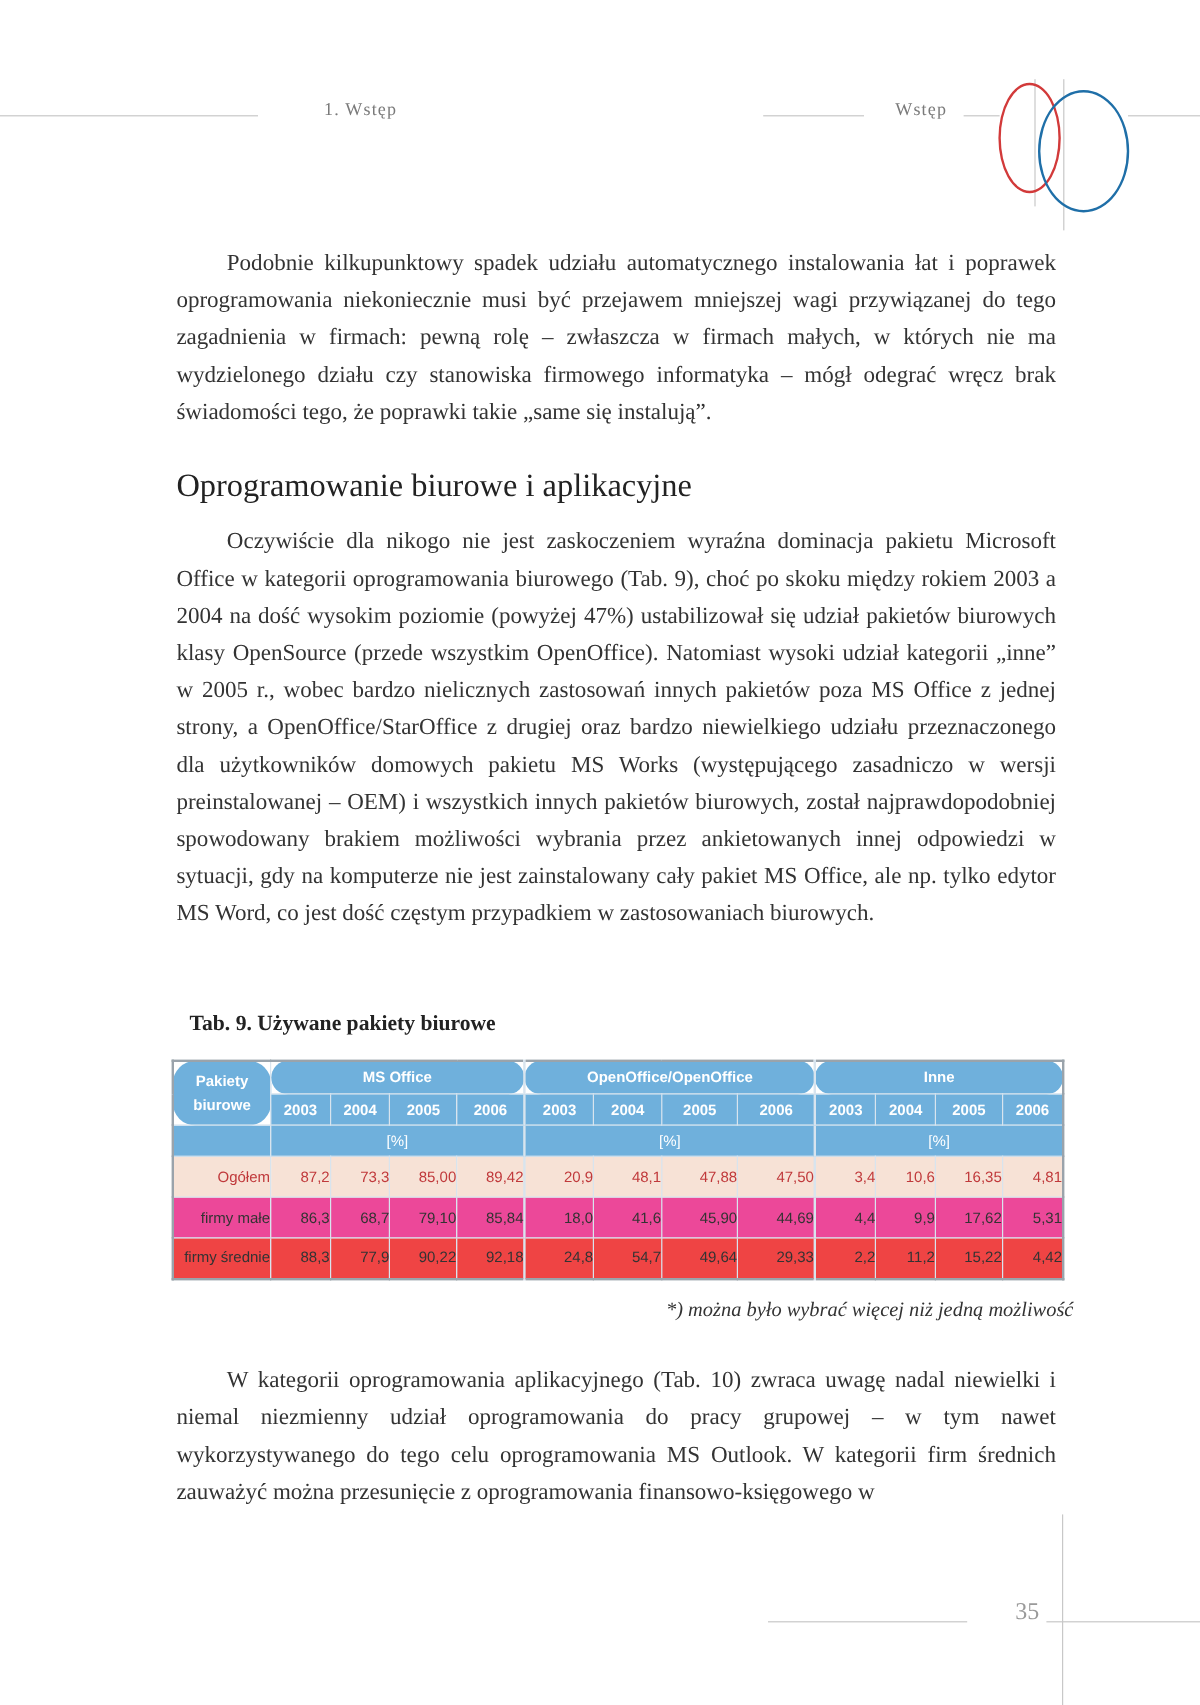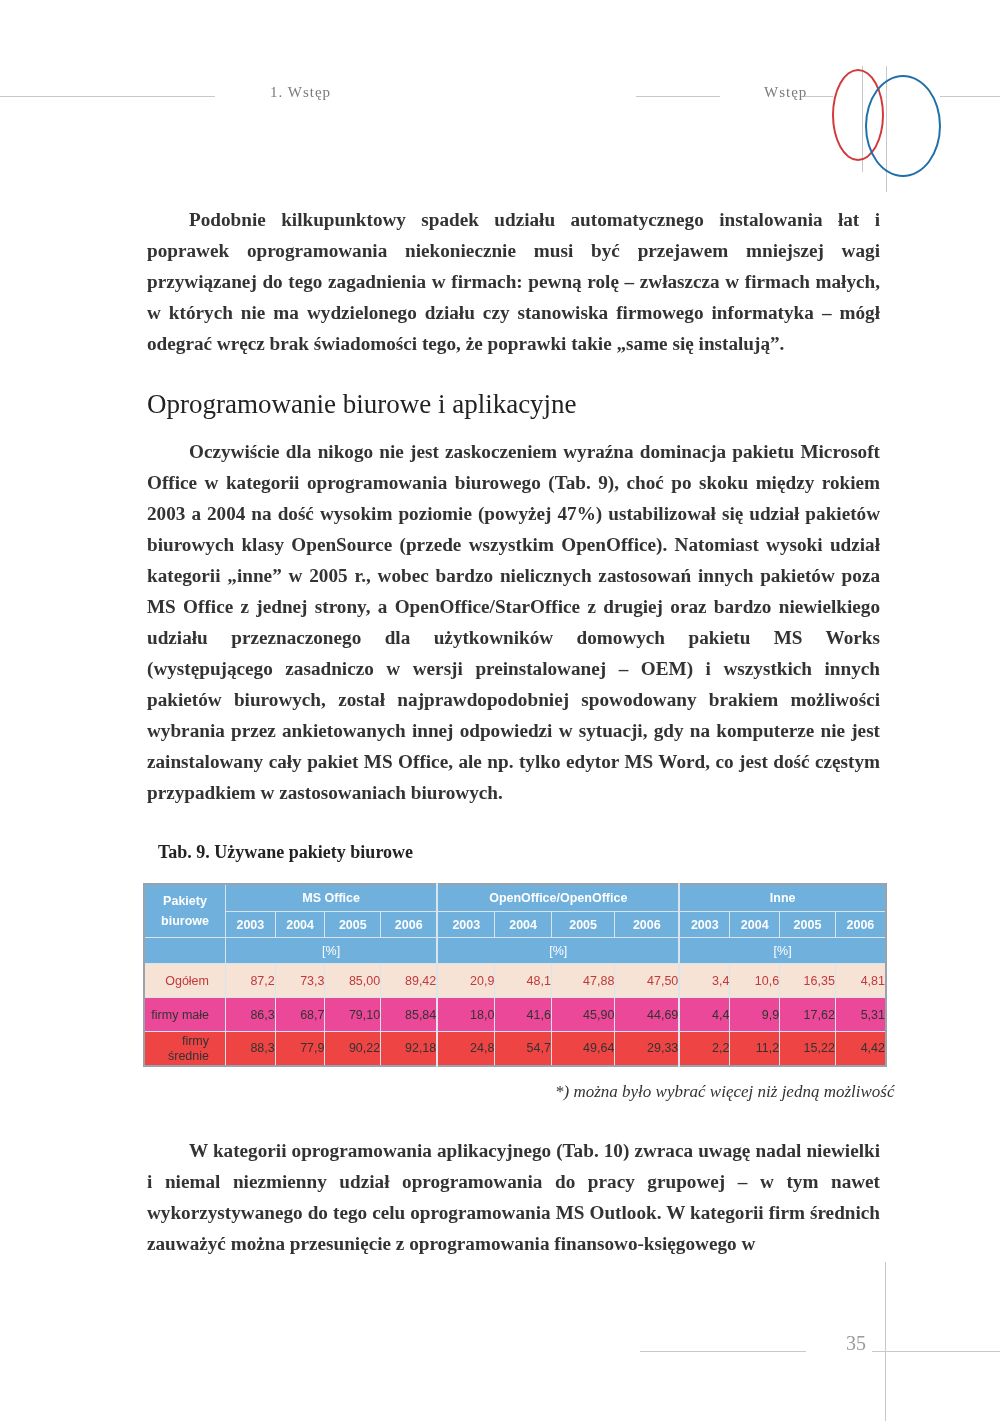--- a/index.html
+++ b/index.html
@@ -10,38 +10,38 @@
   .hline { position: absolute; height: 1px; background: #c8c8c8; }
   .vline { position: absolute; width: 1px; background: #c8c8c8; }
 
   .running-head { position: absolute; top: 84px; font-size: 15px; color: #7a7a7a; letter-spacing: 1px; }
 
   .circle { position: absolute; border-radius: 50%; box-sizing: border-box; }
   .circle.red { left: 832px; top: 69px; width: 52px; height: 92px; border: 2px solid #d23a3a; }
   .circle.blue { left: 865px; top: 75px; width: 76px; height: 102px; border: 2px solid #1f6fa8; }
 
   .text-block { position: absolute; left: 147px; width: 733px; font-size: 19.2px; line-height: 31px;
-                text-align: justify; color: #333; font-weight: bold; }
+                text-align: justify; color: #333; }
   .text-block p { margin: 0; text-indent: 42px; }
 
   .section-heading { position: absolute; left: 147px; top: 389px; font-size: 27px; color: #222; margin: 0; font-weight: normal; text-align: center; }
 
   .table-caption { position: absolute; left: 158px; top: 842px; font-size: 18px; font-weight: bold; color: #222; }
 
   table.data { position: absolute; left: 143px; top: 883px; width: 744px; border-collapse: collapse;
                font-family: "Liberation Sans", "DejaVu Sans", sans-serif; font-size: 12.5px;
                border: 2px solid #9aa3ab; }
   table.data th, table.data td { border: 1px solid #d8e4ee; text-align: center; padding: 0; }
   table.data thead th { background: #6fb0dc; color: #ffffff; font-weight: bold; }
-  table.data thead tr.r1 th { height: 26px; }
+  table.data thead tr.r1 th { height: 26px; border-radius: 19px; }
   table.data thead tr.r2 th { height: 25px; }
   table.data thead tr.r3 th { height: 25px; font-weight: normal; }
   table.data th.rowhead { width: 80px; line-height: 20px; }
   table.data tbody td { height: 33px; color: #333; text-align: right; }
-  table.data tbody td.label { padding-right: 16px; margin-left: 24px; }
+  table.data tbody td.label { padding-right: 0; margin-left: 24px; }
   table.data tbody tr.total td { background: #f7e2d6; color: #c0393b; }
   table.data tbody tr.small td { background: #ec4899; }
   table.data tbody tr.medium td { background: #ef4444; line-height: 15px; }
   table.data .grp-sep { border-left: 2px solid #d8e4ee; }
 
   .footnote { position: absolute; left: 555px; top: 1082px; font-style: italic; font-size: 17px; color: #333; }
 
   .page-number { position: absolute; left: 846px; top: 1332px; font-size: 20px; color: #9a9a9a; }
 </style>
 </head>
@@ -51,21 +51,21 @@
 <div class="hline" style="left:636px; top:96px; width:84px;"></div>
 <div class="hline" style="left:803px; top:96px; width:30px;"></div>
 <div class="hline" style="left:940px; top:96px; width:60px;"></div>
 <div class="vline" style="left:886px; top:66px; height:126px;"></div>
 <div class="vline" style="left:862px; top:66px; height:106px;"></div>
 
 <div class="circle red"></div>
 <div class="circle blue"></div>
 
 <div class="running-head" style="left:250px;margin-left:20px;">1. Wstęp</div>
-<div class="running-head" style="left:764px;">Wstęp</div>
+<div class="running-head" style="left:746px;">Wstęp</div>
 
 <div class="text-block" style="top:204px;">
   <p>Podobnie kilkupunktowy spadek udziału automatycznego instalowania łat i poprawek oprogramowania niekoniecznie musi być przejawem mniejszej wagi przywiązanej do tego zagadnienia w firmach: pewną rolę – zwłaszcza w firmach małych, w których nie ma wydzielonego działu czy stanowiska firmowego informatyka – mógł odegrać wręcz brak świadomości tego, że poprawki takie „same się instalują”.</p>
 </div>
 
 <h2 class="section-heading">Oprogramowanie biurowe i aplikacyjne</h2>
 
 <div class="text-block" style="top:436px;">
   <p>Oczywiście dla nikogo nie jest zaskoczeniem wyraźna dominacja pakietu Microsoft Office w kategorii oprogramowania biurowego (Tab. 9), choć po skoku między rokiem 2003 a 2004 na dość wysokim poziomie (powyżej 47%) ustabilizował się udział pakietów biurowych klasy OpenSource (przede wszystkim OpenOffice). Natomiast wysoki udział kategorii „inne” w 2005 r., wobec bardzo nielicznych zastosowań innych pakietów poza MS Office z jednej strony, a OpenOffice/StarOffice z drugiej oraz bardzo niewielkiego udziału przeznaczonego dla użytkowników domowych pakietu MS Works (występującego zasadniczo w wersji preinstalowanej – OEM) i wszystkich innych pakietów biurowych, został najprawdopodobniej spowodowany brakiem możliwości wybrania przez ankietowanych innej odpowiedzi w sytuacji, gdy na komputerze nie jest zainstalowany cały pakiet MS Office, ale np. tylko edytor MS Word, co jest dość częstym przypadkiem w zastosowaniach biurowych.</p>
 </div>

